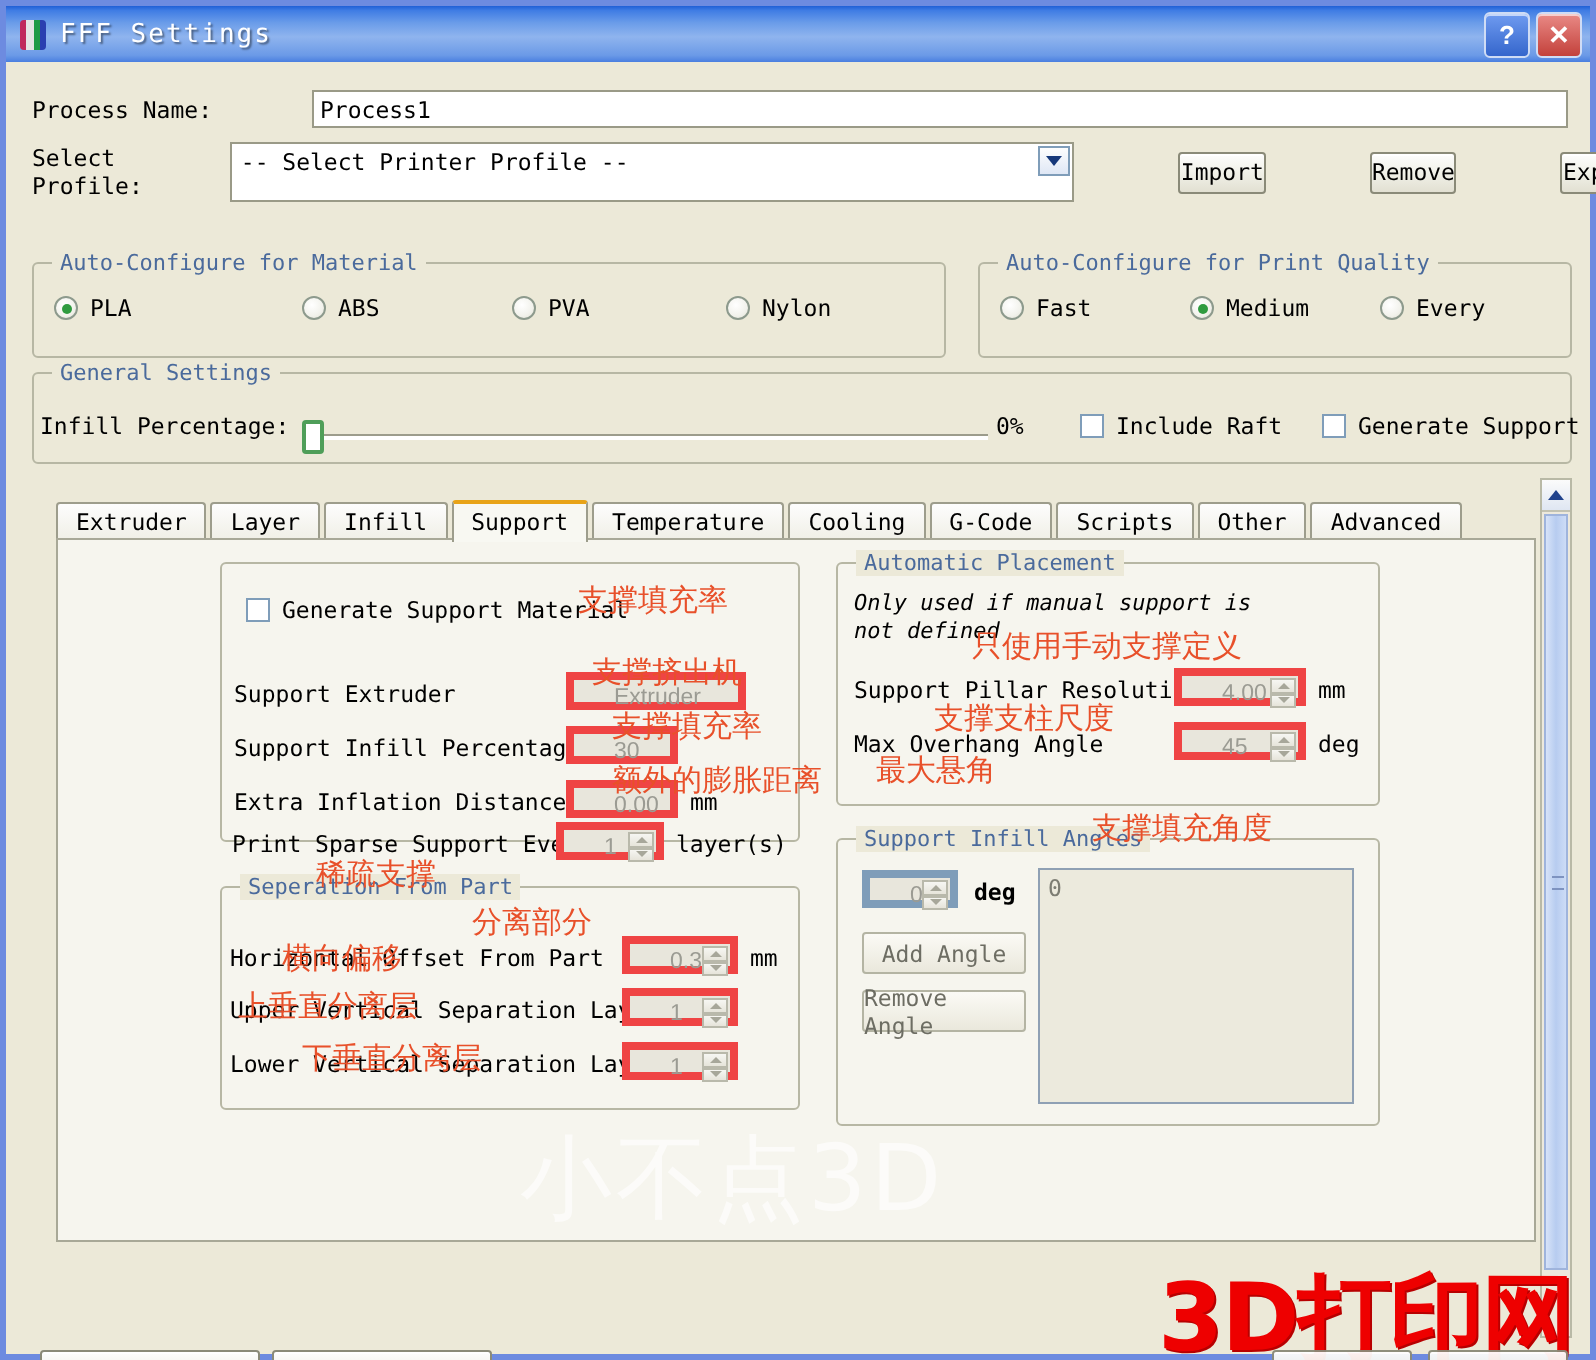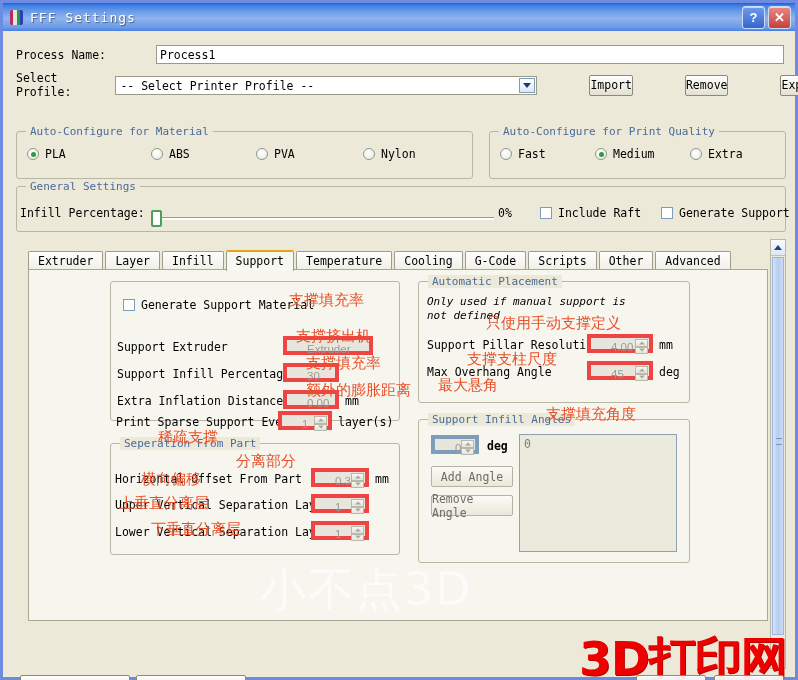--- a/index.html
+++ b/index.html
@@ -57,21 +57,21 @@
     height:17px;line-height:17px;padding:0 3px;font-size:11.5px;
     font-family:"DejaVu Sans Mono","Liberation Mono",monospace;color:#000;
     box-sizing:border-box;
   }
   #process-row{position:absolute;left:10px;top:14px;width:768px;}
   #process-row .lbl{width:96px;}
   #process-name{flex:1;height:19px;line-height:19px;}
   #profile-row{position:absolute;left:10px;top:40px;width:768px;}
   #profile-row .lbl{width:96px;}
   .combo{
-    position:relative;flex:0 0 422px;height:19px;
+    position:relative;flex:0 0 422px;height:30px;
     background:#fff;border:1px solid #9a9a87;box-sizing:border-box;
     font-size:11.5px;line-height:18px;padding-left:4px;color:#000;
   }
   .combo .arrowbox{
     position:absolute;right:1px;top:1px;width:16px;height:15px;
     background:linear-gradient(to bottom,#fdfdfd,#dfe7f5);
     border:1px solid #7f9db9;box-sizing:border-box;
     display:flex;align-items:center;justify-content:center;
   }
   .combo .arrowbox::after{
@@ -295,21 +295,21 @@
       <div class="radio" style="left:10px;">
         <span class="dot"></span>
         <span>Fast</span>
       </div>
       <div class="radio on" style="left:105px;">
         <span class="dot"></span>
         <span>Medium</span>
       </div>
       <div class="radio" style="left:200px;">
         <span class="dot"></span>
-        <span>Extra</span>
+        <span>Every</span>
       </div>
     </div>
 
     <div class="group" id="grp-general">
       <div class="gtitle">General Settings</div>
     </div>
     <div class="lbl" id="infill-label">Infill Percentage:</div>
     <div id="infill-slider">
       <div class="track"></div>
       <div class="thumb"></div>

